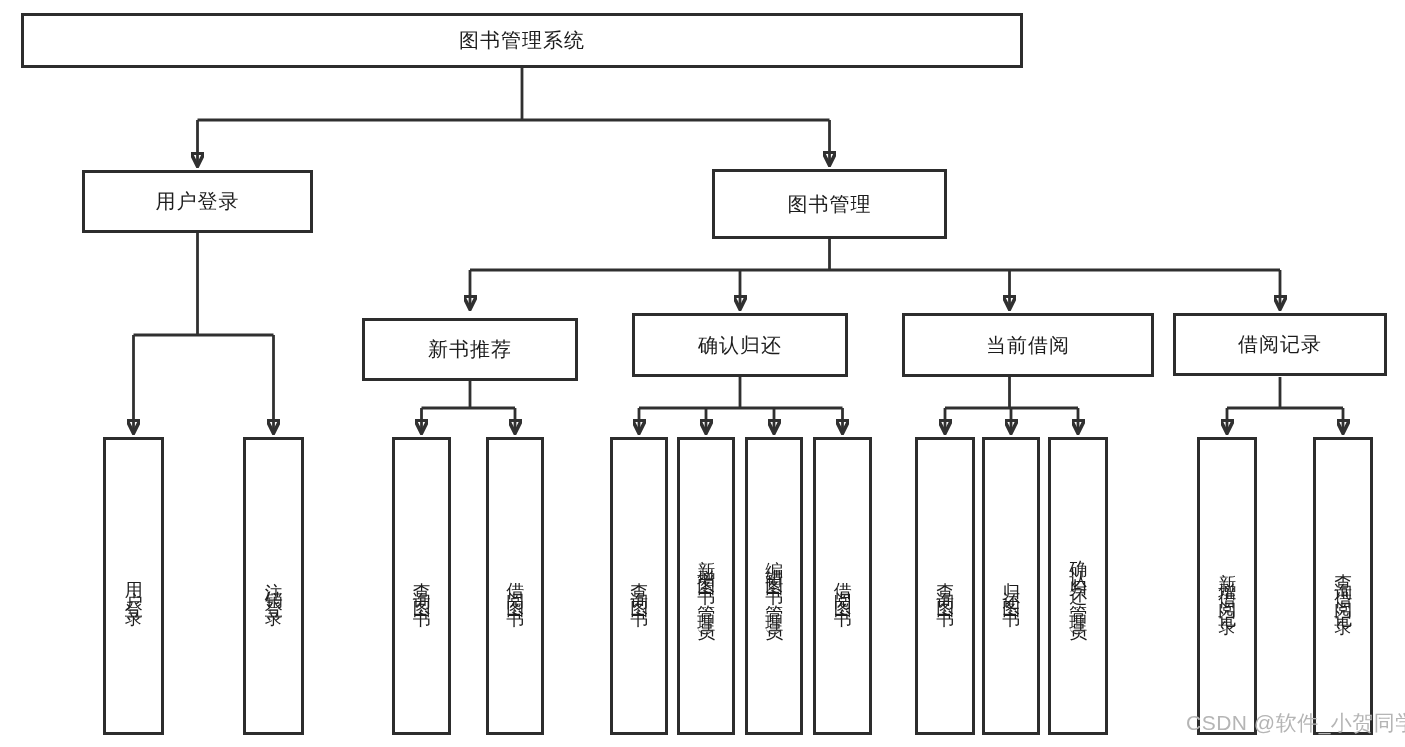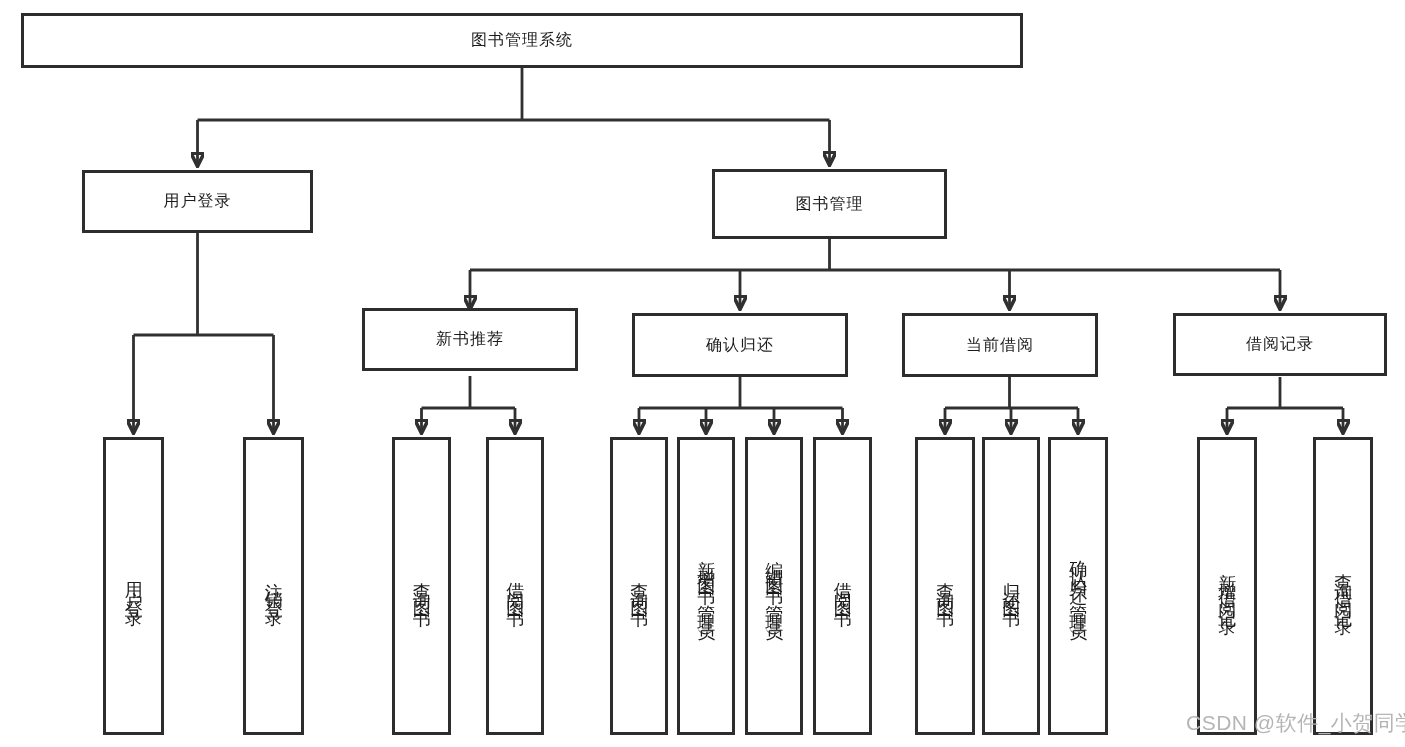--- a/index.html
+++ b/index.html
@@ -19,21 +19,21 @@
   }
   .edges{position:absolute;left:0;top:0;width:1405px;height:747px;}
   .edges path,.edges line{stroke:var(--line);stroke-width:2.8;fill:none;}
   .node{
     position:absolute;
     box-sizing:border-box;
     border:3px solid var(--box-border);
     background:var(--bg);
     display:flex;align-items:center;justify-content:center;
   }
-  .hbox{font-size:16px;letter-spacing:1px;justify-content:center;}
+  .hbox{font-size:20px;letter-spacing:1px;justify-content:center;}
   .vbox > span{
     writing-mode:vertical-rl;
     text-orientation:mixed;
     font-size:18px;
     letter-spacing:9px;
     line-height:1.25;
     white-space:nowrap;
   }
   .watermark{
     position:absolute;
@@ -110,27 +110,27 @@
     <span>图书管理系统</span>
   </div>
 
   <div class="node hbox" style="left:82px;top:170px;width:231px;height:63px;">
     <span>用户登录</span>
   </div>
   <div class="node hbox" style="left:712px;top:169px;width:235px;height:70px;">
     <span>图书管理</span>
   </div>
 
-  <div class="node hbox" style="left:362px;top:308px;width:216px;height:63px;">
+  <div class="node hbox" style="left:362px;top:318px;width:216px;height:63px;">
     <span>新书推荐</span>
   </div>
   <div class="node hbox" style="left:632px;top:313px;width:216px;height:64px;">
     <span>确认归还</span>
   </div>
-  <div class="node hbox" style="left:902px;top:313px;width:196px;height:64px;">
+  <div class="node hbox" style="left:902px;top:313px;width:252px;height:64px;">
     <span>当前借阅</span>
   </div>
   <div class="node hbox" style="left:1173px;top:313px;width:214px;height:63px;">
     <span>借阅记录</span>
   </div>
 
   <div class="node vbox" style="left:103px;top:437px;width:61px;height:298px;">
     <span>用户登录</span>
   </div>
   <div class="node vbox" style="left:243px;top:437px;width:61px;height:298px;">

